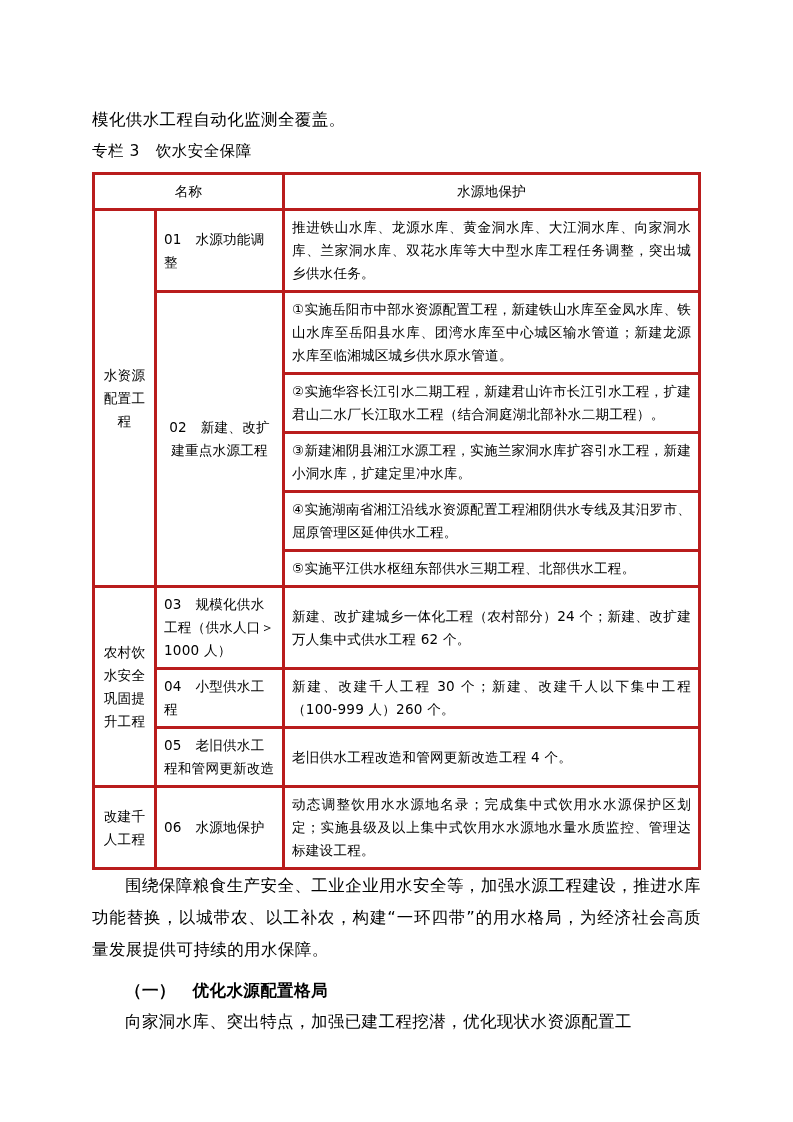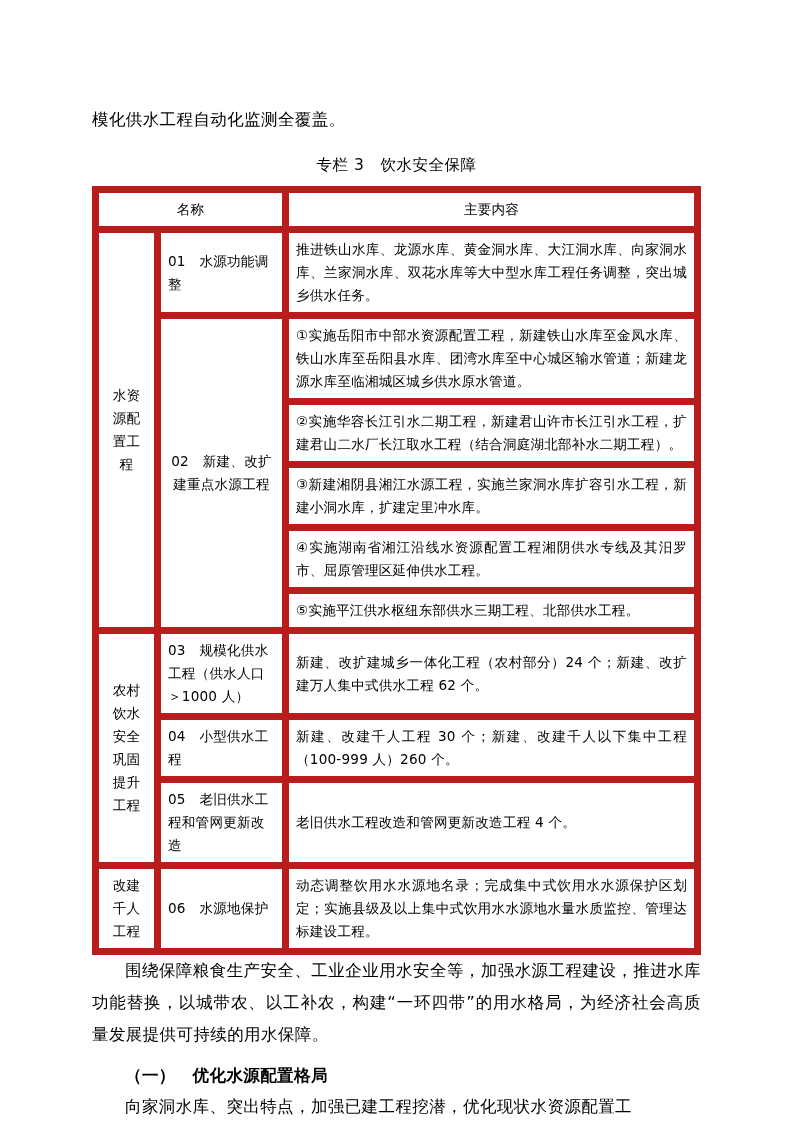--- a/index.html
+++ b/index.html
@@ -26,34 +26,33 @@
     font-size: 16.5px;
     line-height: 32px;
     letter-spacing: 0.4px;
     text-align: justify;
     margin: 0;
   }
   .indent {
     text-indent: 33px;
   }
   .box-title {
-    text-align: center;
+    text-align: left;
     font-size: 15.5px;
     line-height: 30px;
-    margin-top: 14px;
     margin-bottom: 6px;
     letter-spacing: 0.5px;
   }
   table.matrix {
     border-collapse: collapse;
     width: 100%;
     table-layout: fixed;
   }
   table.matrix td, table.matrix th {
-    border: 7px solid #b91c1c;
+    border: 3px solid #b91c1c;
     padding: 5px 7px;
     font-size: 13.6px;
     line-height: 23px;
     vertical-align: middle;
     letter-spacing: 0.2px;
     font-weight: normal;
   }
   th.hdr {
     text-align: center;
     font-size: 14.4px;
@@ -101,21 +100,21 @@
 
   <table class="matrix">
     <colgroup>
       <col style="width:62px">
       <col style="width:128px">
       <col>
     </colgroup>
     <tbody>
       <tr>
         <th class="hdr" colspan="2">名称</th>
-        <th class="hdr">主要内容</th>
+        <th class="hdr">水源地保护</th>
       </tr>
 
       <tr>
         <td class="group" rowspan="6">水资源配置工程</td>
         <td class="item">01　水源功能调整</td>
         <td class="content">推进铁山水库、龙源水库、黄金洞水库、大江洞水库、向家洞水库、兰家洞水库、双花水库等大中型水库工程任务调整，突出城乡供水任务。</td>
       </tr>
       <tr>
         <td class="item center" rowspan="5">02　新建、改扩建重点水源工程</td>
         <td class="content">①实施岳阳市中部水资源配置工程，新建铁山水库至金凤水库、铁山水库至岳阳县水库、团湾水库至中心城区输水管道；新建龙源水库至临湘城区城乡供水原水管道。</td>

